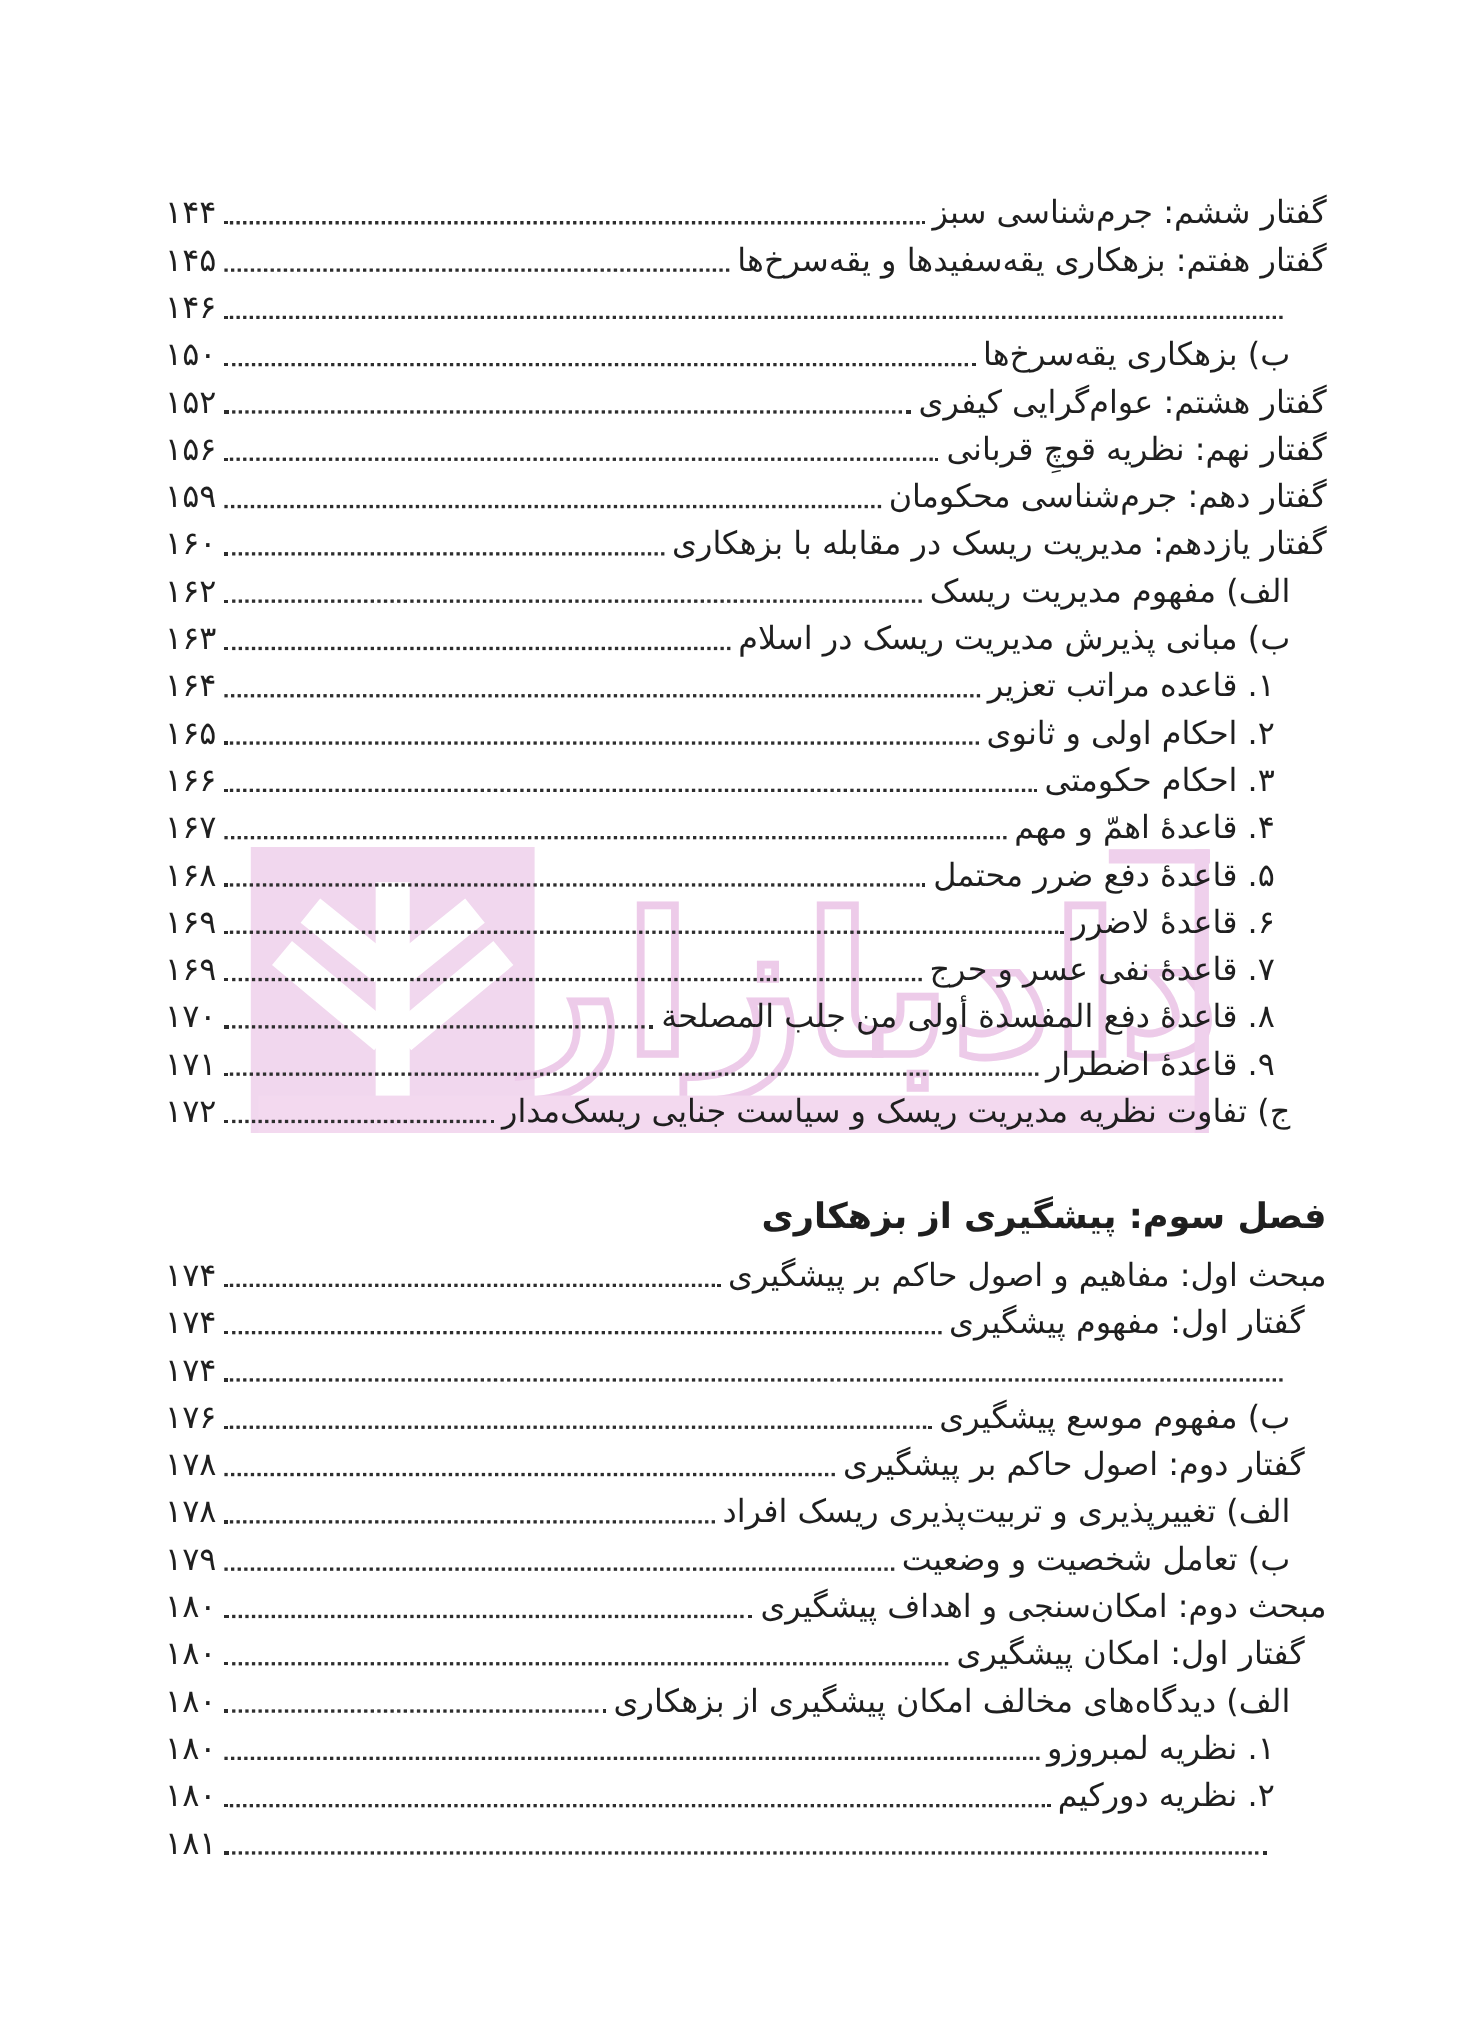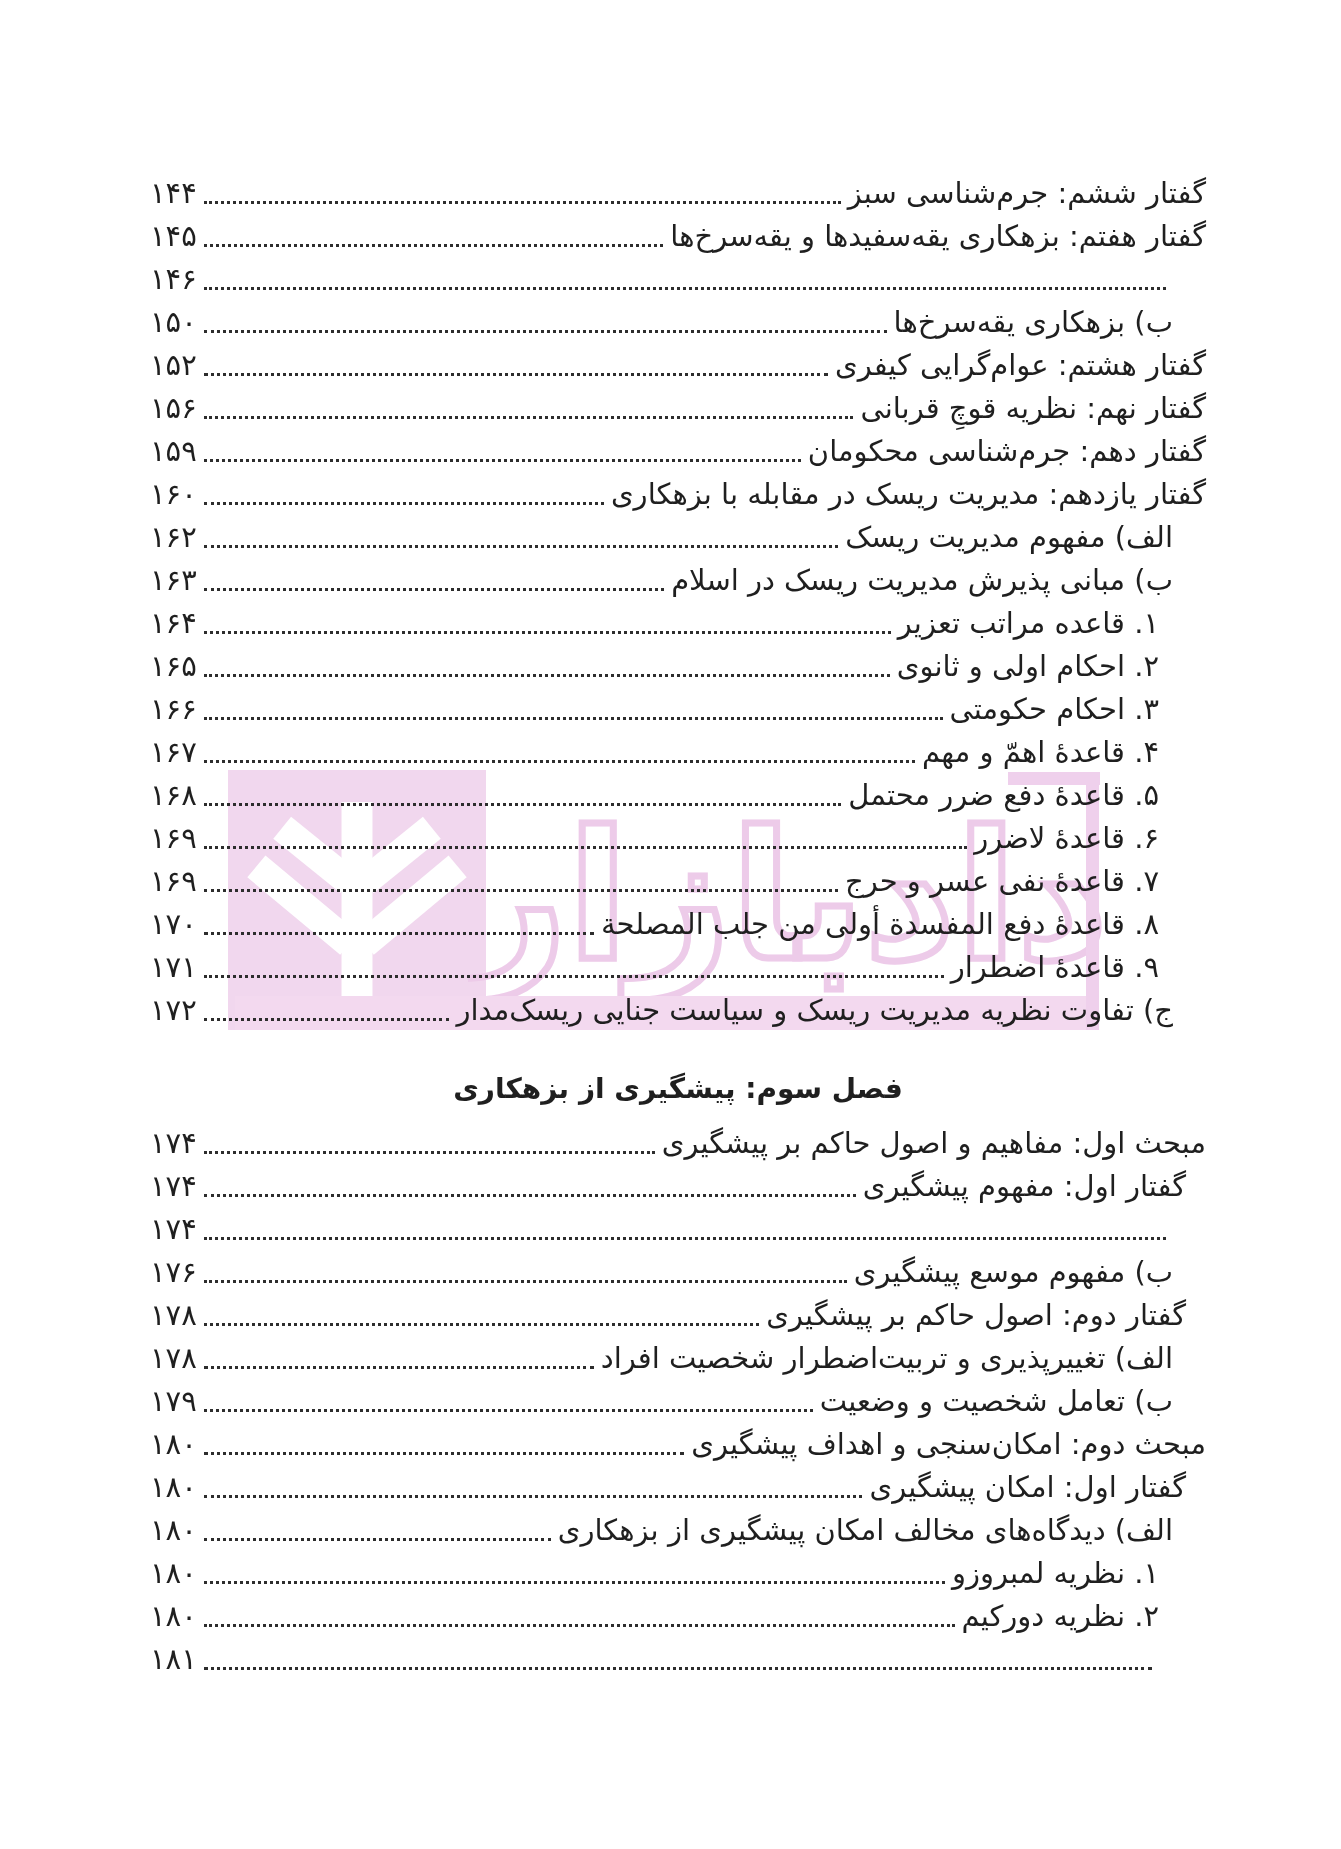--- a/index.html
+++ b/index.html
@@ -34,22 +34,22 @@
     flex:1 1 auto;min-width:12px;height:0;
     border-bottom:3.5px dotted #2d2d2d;
     align-self:flex-end;margin:0 7px 11px 7px;
   }
   .row .num{flex:0 0 auto;}
   .lvl0{padding-right:0;}
   .lvl1{padding-right:20px;}
   .lvl2{padding-right:33px;}
   .lvl3{padding-right:47px;}
   .chapter{
-    margin-top:28px;height:58px;line-height:58px;text-align:center;
-    font-size:28px;font-weight:bold;
+    margin-top:44px;height:58px;line-height:58px;text-align:right;
+    font-size:32px;font-weight:bold;
   }
   .sec2{margin-top:4px;}
   .footer{
     margin-top:0px;height:34px;line-height:34px;text-align:center;
     font-size:22px;
   }
 </style>
 </head>
 <body>
 
@@ -193,21 +193,21 @@
         <span class="t">ب) مفهوم موسع پیشگیری</span>
         <span class="leader"></span>
         <span class="num">۱۷۶</span>
       </div>
       <div class="row lvl1">
         <span class="t">گفتار دوم: اصول حاکم بر پیشگیری</span>
         <span class="leader"></span>
         <span class="num">۱۷۸</span>
       </div>
       <div class="row lvl2">
-        <span class="t">الف) تغییرپذیری و تربیت‌اضطرار شخصیت افراد</span>
+        <span class="t">الف) تغییرپذیری و تربیت‌پذیری ریسک افراد</span>
         <span class="leader"></span>
         <span class="num">۱۷۸</span>
       </div>
       <div class="row lvl2">
         <span class="t">ب) تعامل شخصیت و وضعیت</span>
         <span class="leader"></span>
         <span class="num">۱۷۹</span>
       </div>
       <div class="row lvl0">
         <span class="t">مبحث دوم: امکان‌سنجی و اهداف پیشگیری</span>

